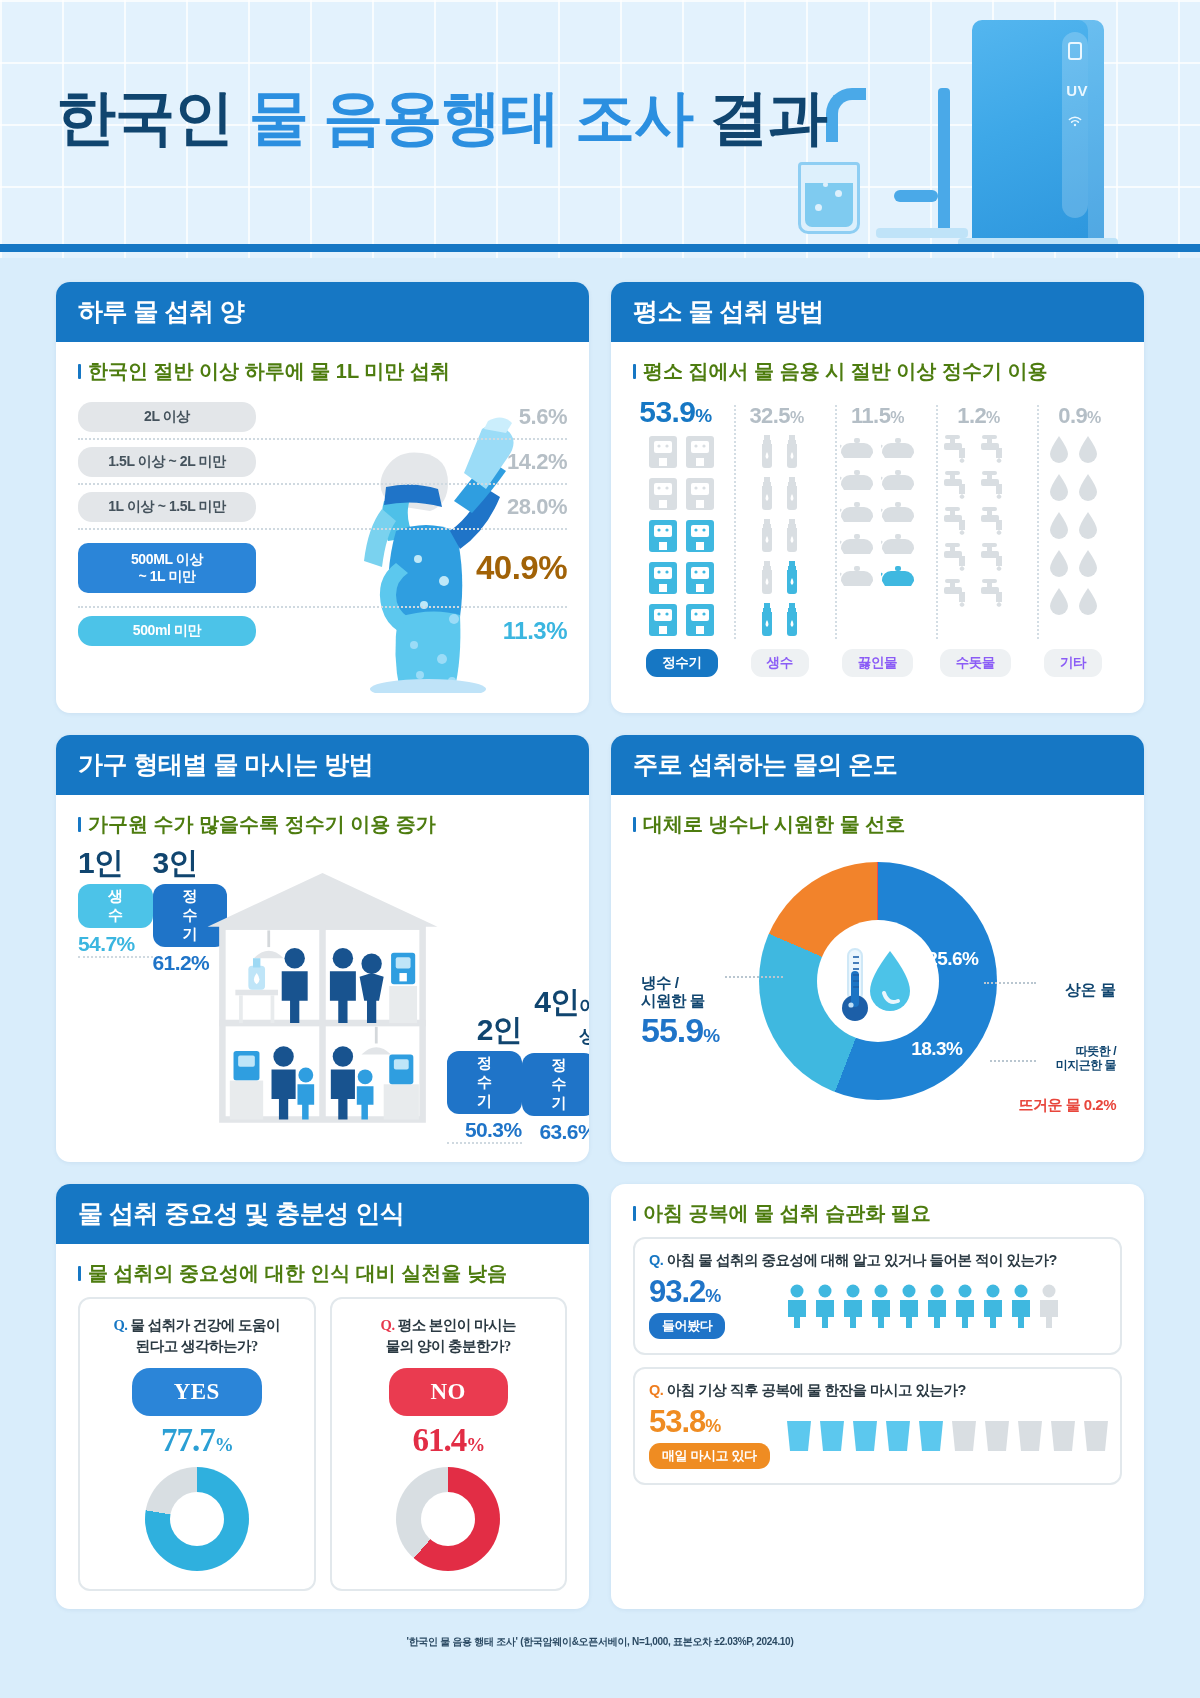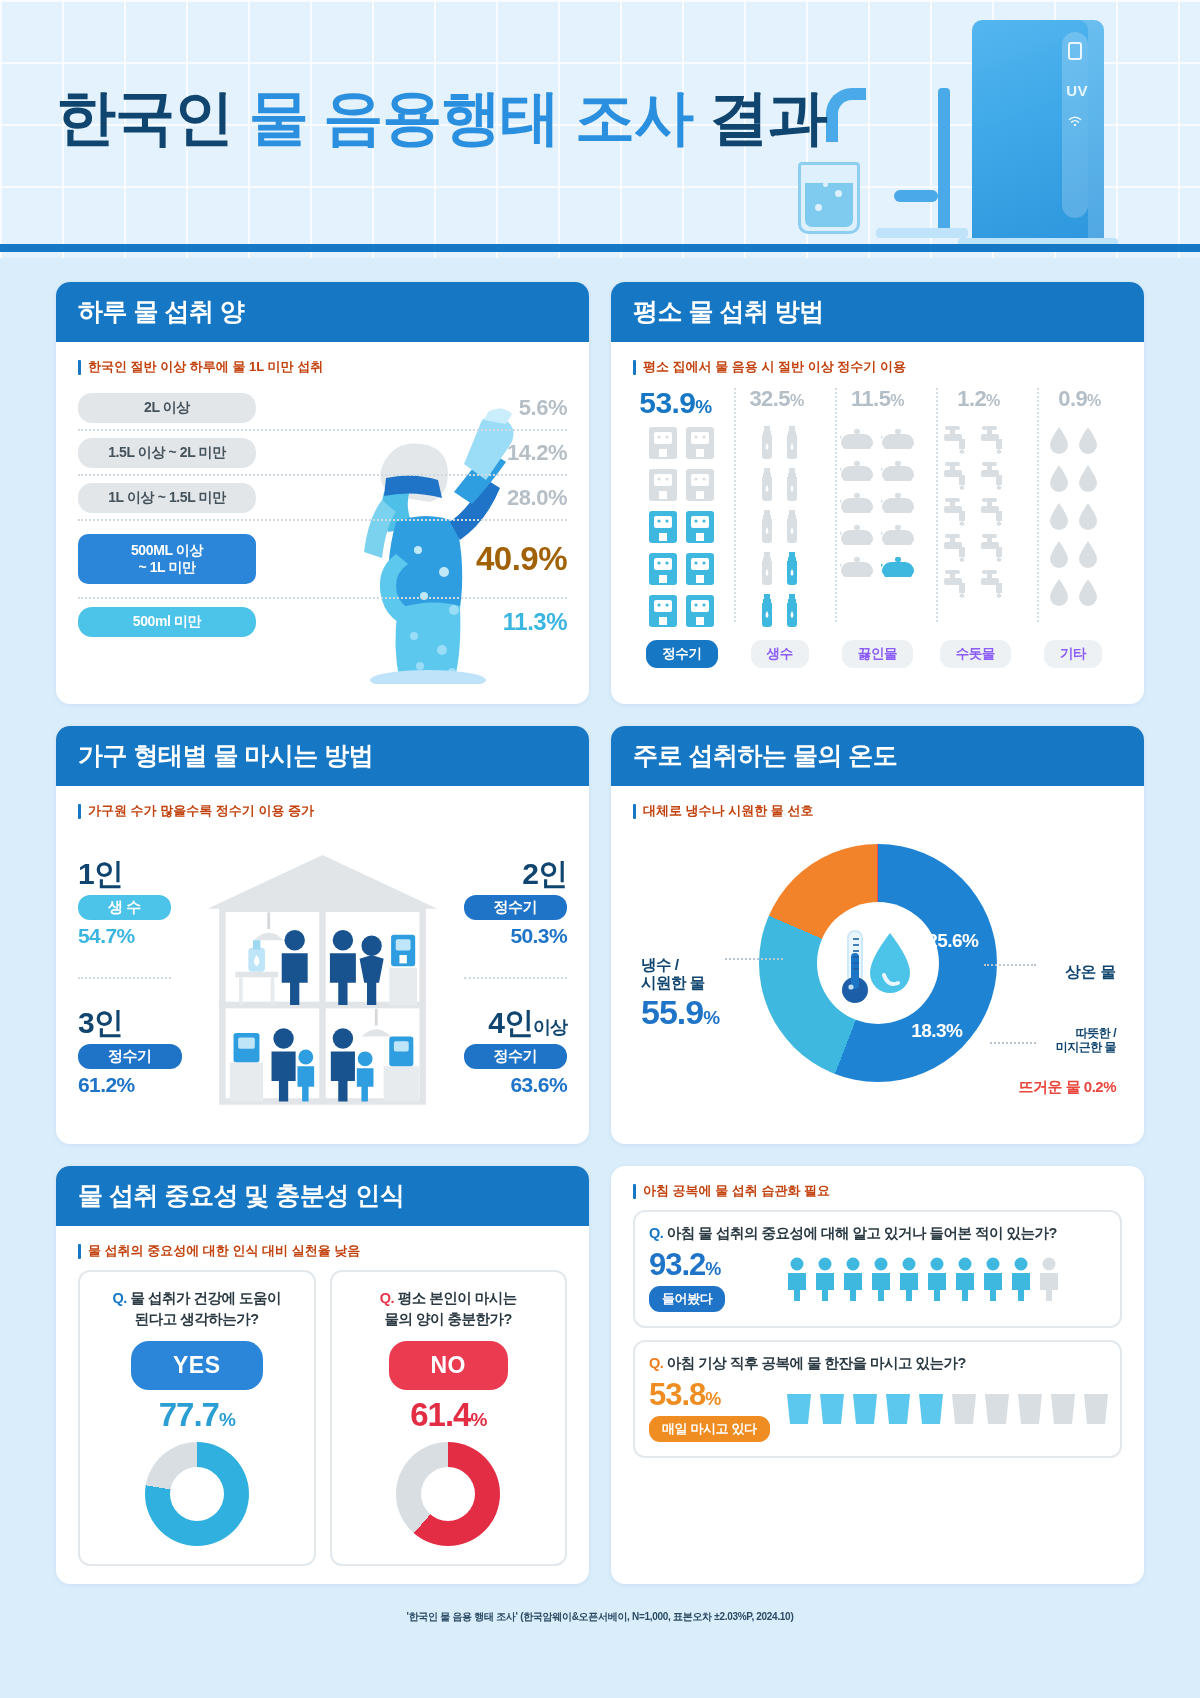--- a/index.html
+++ b/index.html
@@ -95,21 +95,21 @@
   .card-head {
     background: #1677c4;
     color: #fff;
     font-size: 25px;
     font-weight: 800;
     letter-spacing: -.5px;
     padding: 13px 22px 14px;
   }
   .card-body { padding: 16px 22px 18px; }
   .sub {
-    font-size: 13px; font-weight: 700; color: #c2410c;
+    font-size: 20px; font-weight: 700; color: #4d7c0f;
     display:flex; align-items:center; gap:7px; margin-bottom: 10px;
   }
   .sub::before {
     content:""; width:3px; height:15px; background:#1677c4; display:block; border-radius:1px;
   }
 
   
   .p1 { position: relative; height: 300px; }
   .p1-rows { position: relative; z-index: 3; }
   .p1-row {
@@ -125,21 +125,21 @@
     letter-spacing:-.4px;
   }
   .pill.hl { background:#2b85d8; color:#fff; line-height:1.22; padding:8px 0; border-radius:10px;}
   .pill.cy { background:#4cc3e8; color:#fff; }
   .pv { font-size: 22px; font-weight: 800; color:#b6bfc6; letter-spacing:-.5px;}
   .pv.big { font-size: 33px; color:#a16207; }
   .pv.cyan { font-size: 24px; color:#3bb6e0; }
   .woman { position:absolute; left:218px; top:18px; width:230px; height:280px; z-index:1; }
 
   
-  .p2-vals { display:flex; align-items:flex-start; gap:16px; margin-bottom:6px; }
+  .p2-vals { display:flex; align-items:flex-end; gap:16px; margin-bottom:6px; }
   .p2-col { flex:1 1 0; text-align:center; position:relative; }
   .p2-col + .p2-col::before {
     content:""; position:absolute; left:0; top:2px; bottom:-210px; width:0;
     border-left:2px dotted #d3dde4;
   }
   .p2-val { font-size:22px; font-weight:800; color:#b4bec6; letter-spacing:-.6px;}
   .p2-col.lead .p2-val { font-size:30px; color:#1677c4; }
   .p2-val .u { font-size:16px; }
   .p2-col.lead .p2-val .u { font-size:19px; }
   .p2-icons { display:flex; margin: 4px 0 8px; }
@@ -149,21 +149,21 @@
   .p2-lab { flex:1 1 0; display:flex; justify-content:center; }
   .lab {
     font-size:13.5px; font-weight:800; color:#8b5cf6; background:#eef1f3;
     padding:5px 16px; border-radius:11px; letter-spacing:-.4px;
   }
   .lab.on { background:#1677c4; color:#fff; }
 
   
   .p3 { position:relative; height: 296px; }
   .p3-grid { display:grid; grid-template-columns: 120px 1fr 120px; height:100%; }
-  .p3-side { display:flex; flex-direction:column; }
+  .p3-side { display:flex; flex-direction:row; }
   .p3-cell { flex:1 1 0; display:flex; flex-direction:column; justify-content:center; }
   .p3-cell.t { border-bottom:2px dotted #cfd9e0; }
   .p3-left { align-items:flex-start; }
   .p3-right { align-items:flex-end; text-align:right; }
   .hh-n { font-size:30px; font-weight:800; color:#10456f; letter-spacing:-1px; line-height:1;}
   .hh-n .sm { font-size:18px; }
   .hh-tag { font-size:15px; font-weight:800; color:#fff; background:#4cc3e8;
     border-radius:12px; padding:3px 30px; margin:6px 0 4px; letter-spacing:-.5px;}
   .hh-tag.blue { background:#1f74c8; }
   .hh-p { font-size:21px; font-weight:800; color:#3bb6e0; letter-spacing:-.6px;}
@@ -184,21 +184,21 @@
   .lbl-cold { position:absolute; left:8px; top:126px; text-align:left; }
   .lbl-cold .k { font-size:15.5px; font-weight:800; color:#10456f; line-height:1.18; letter-spacing:-.5px;}
   .lbl-cold .v { font-size:34px; font-weight:800; color:#1f74c8; letter-spacing:-1px; }
   .lbl-cold .v .u { font-size:19px; }
   .lbl-room { position:absolute; right:6px; top:132px; font-size:15.5px; font-weight:800; color:#10456f; }
   .lbl-warm { position:absolute; right:6px; top:196px; font-size:12px; font-weight:800;
     color:#10456f; text-align:right; line-height:1.2; letter-spacing:-.5px;}
   .lbl-hot { position:absolute; right:6px; top:248px; font-size:15px; font-weight:800; color:#e8463c; letter-spacing:-.5px;}
 
   
-  .qcards { display:flex; gap:14px; }
+  .qcards { display:flex; gap:14px;font-family:Liberation Serif, serif; }
   .qcard {
     flex:1 1 0; border:2px solid #e2e8ec; border-radius:12px;
     padding:16px 10px 18px; text-align:center;
   }
   .q-txt { font-size:14.5px; font-weight:800; color:#2a3942; line-height:1.42; letter-spacing:-.5px;}
   .q-txt .qm { color:#1677c4; }
   .q-txt.red .qm { color:#e8374c; }
   .yn {
     display:inline-block; margin:12px 0 6px; padding:11px 42px; border-radius:18px;
     font-size:23px; font-weight:800; color:#fff; background:#2b85d8; letter-spacing:.5px;

